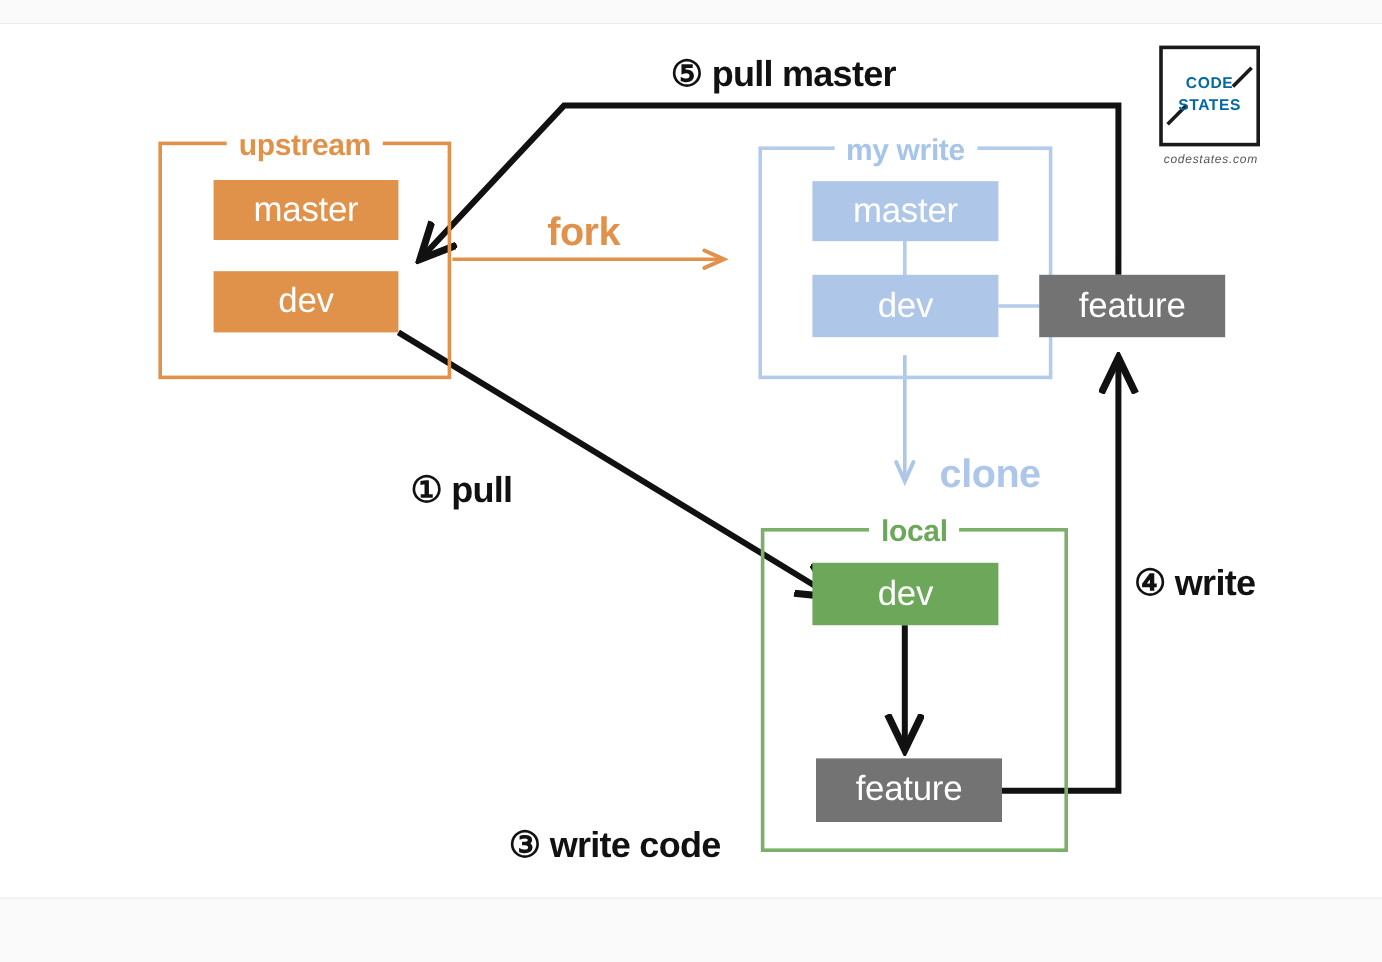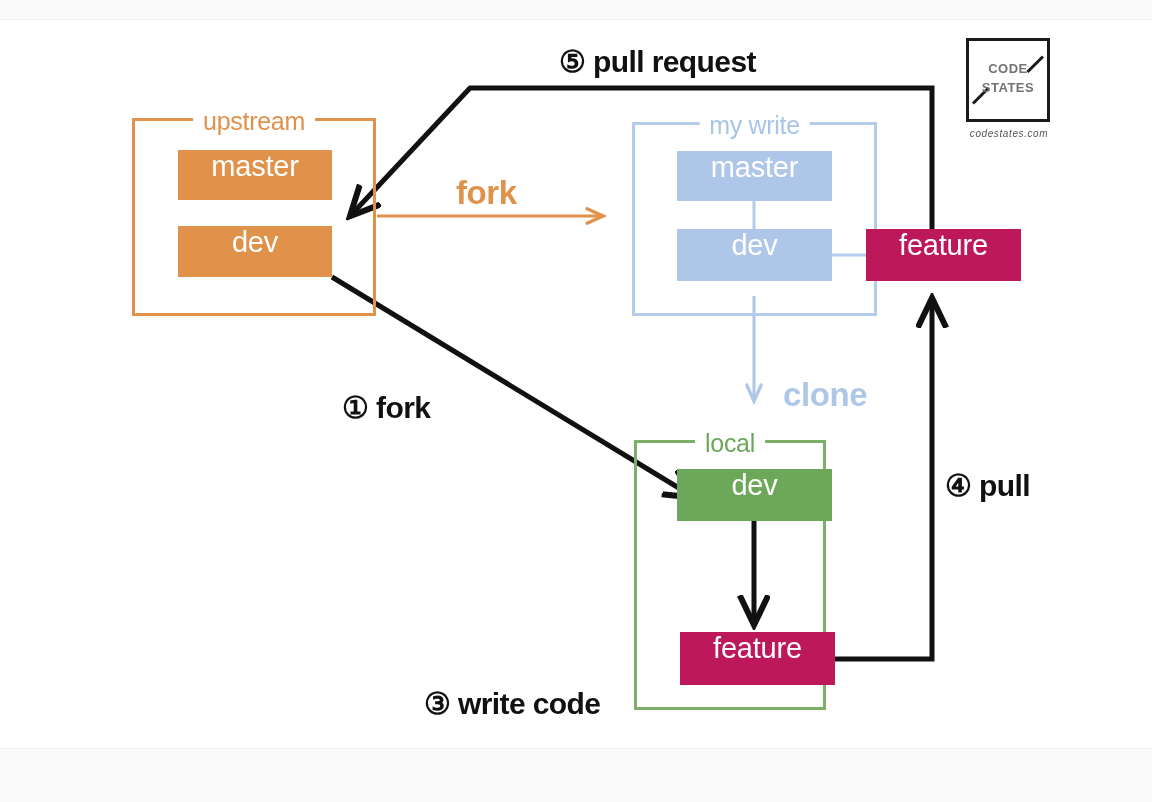--- a/index.html
+++ b/index.html
@@ -53,50 +53,50 @@
     border-width: 3px;
     background: transparent;
   }
   .group-title {
     position: absolute;
     top: -14px;
     left: 50%;
     transform: translateX(-50%);
     padding: 0 10px;
     background: #ffffff;
-    font-weight: normal;
+    font-weight: bold;
     font-size: 25px;
     white-space: nowrap;
     letter-spacing: -0.3px;
   }
 
   #group-upstream { left: 132px; top: 98px; width: 244px; height: 198px; border-color: #E1924A; }
   #group-upstream .group-title { color: #E1924A; }
 
   #group-myrepo { left: 632px; top: 102px; width: 245px; height: 194px; border-color: #B4CCEC; }
   #group-myrepo .group-title { color: #A6C5E8; }
 
-  #group-local { left: 634px; top: 420px; width: 192px; height: 270px; border-color: #7CB06A; padding-left: 16px; }
+  #group-local { left: 634px; top: 420px; width: 256px; height: 270px; border-color: #7CB06A; padding-left: 16px; }
   #group-local .group-title { color: #6DA75A; }
 
   
   .branch-box {
     position: absolute;
     display: flex;
-    align-items: flex-start;
+    align-items: center;
     justify-content: center;
     color: #ffffff;
     font-size: 29px;
     font-weight: 400;
     letter-spacing: -0.2px;
   }
   .c-orange { background: #E1924A; }
   .c-blue   { background: #AEC6E8; }
   .c-green  { background: #6DA75A; }
-  .c-yellow { background: #be185d; }
+  .c-yellow { background: #737373; }
 
   #box-up-master  { left: 178px; top: 130px; width: 154px; height: 50px; }
   #box-up-dev     { left: 178px; top: 206px; width: 154px; height: 51px; }
   #box-mr-master  { left: 677px; top: 131px; width: 155px; height: 50px; }
   #box-mr-dev     { left: 677px; top: 209px; width: 155px; height: 52px; }
   #box-mr-feature { left: 866px; top: 209px; width: 155px; height: 52px; }
   #box-lc-dev     { left: 677px; top: 449px; width: 155px; height: 52px; }
   #box-lc-feature { left: 680px; top: 612px; width: 155px; height: 53px; }
 
   
@@ -141,21 +141,21 @@
     background: #ffffff;
   }
   #logo-text {
     position: absolute;
     left: 0; top: 22px;
     width: 84px;
     text-align: center;
     font-size: 13px;
     font-weight: bold;
     line-height: 1.45;
-    color: #737373;
+    color: #0369a1;
     letter-spacing: 0.5px;
   }
   .logo-tick {
     position: absolute;
     width: 22px;
     height: 3px;
     background: #1a1a1a;
   }
   #logo-tick-tr { right: 4px; top: 14px; transform: rotate(-45deg); transform-origin: right center; }
   #logo-tick-bl { left: 4px; bottom: 14px; transform: rotate(-45deg); transform-origin: left center; }
@@ -240,24 +240,24 @@
     <div class="branch-box c-green" id="box-lc-dev">
       <span>dev</span>
     </div>
     <div class="branch-box c-yellow" id="box-lc-feature">
       <span>feature</span>
     </div>
 
     <div class="action-label" id="label-fork">fork</div>
     <div class="action-label" id="label-clone">clone</div>
 
-    <div class="step-label" id="label-pull-request">⑤ pull request</div>
-    <div class="step-label" id="label-pull">① fork</div>
+    <div class="step-label" id="label-pull-request">⑤ pull master</div>
+    <div class="step-label" id="label-pull">① pull</div>
     <div class="step-label" id="label-write-code">③ write code</div>
-    <div class="step-label" id="label-push">④ pull</div>
+    <div class="step-label" id="label-push">④ write</div>
 
     <div id="logo">
       <div id="logo-square">
         <div class="logo-tick" id="logo-tick-tr"></div>
         <div class="logo-tick" id="logo-tick-bl"></div>
       </div>
       <div id="logo-text">
         <div>CODE</div>
         <div>STATES</div>
       </div>

